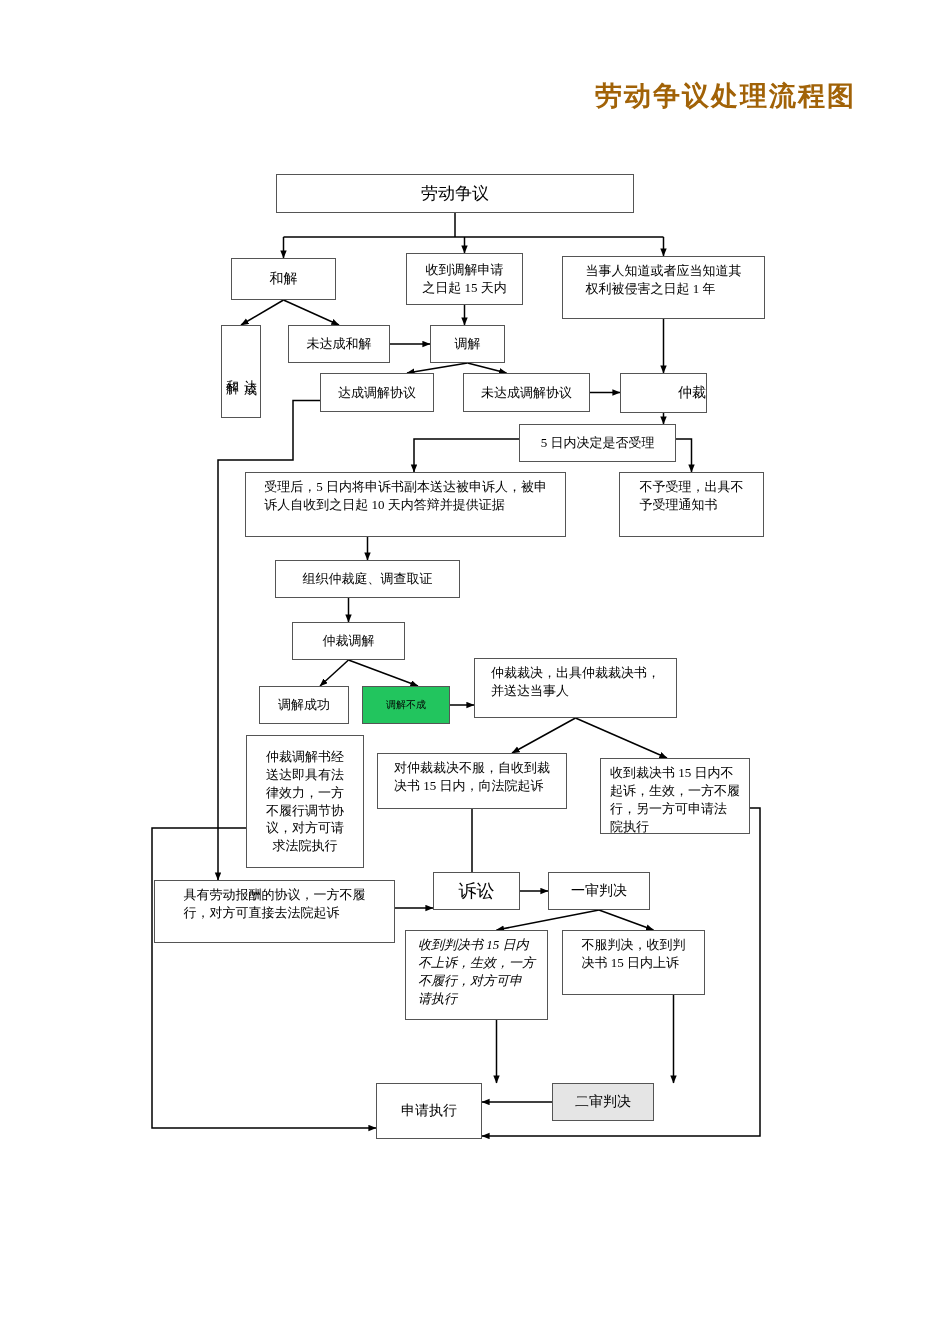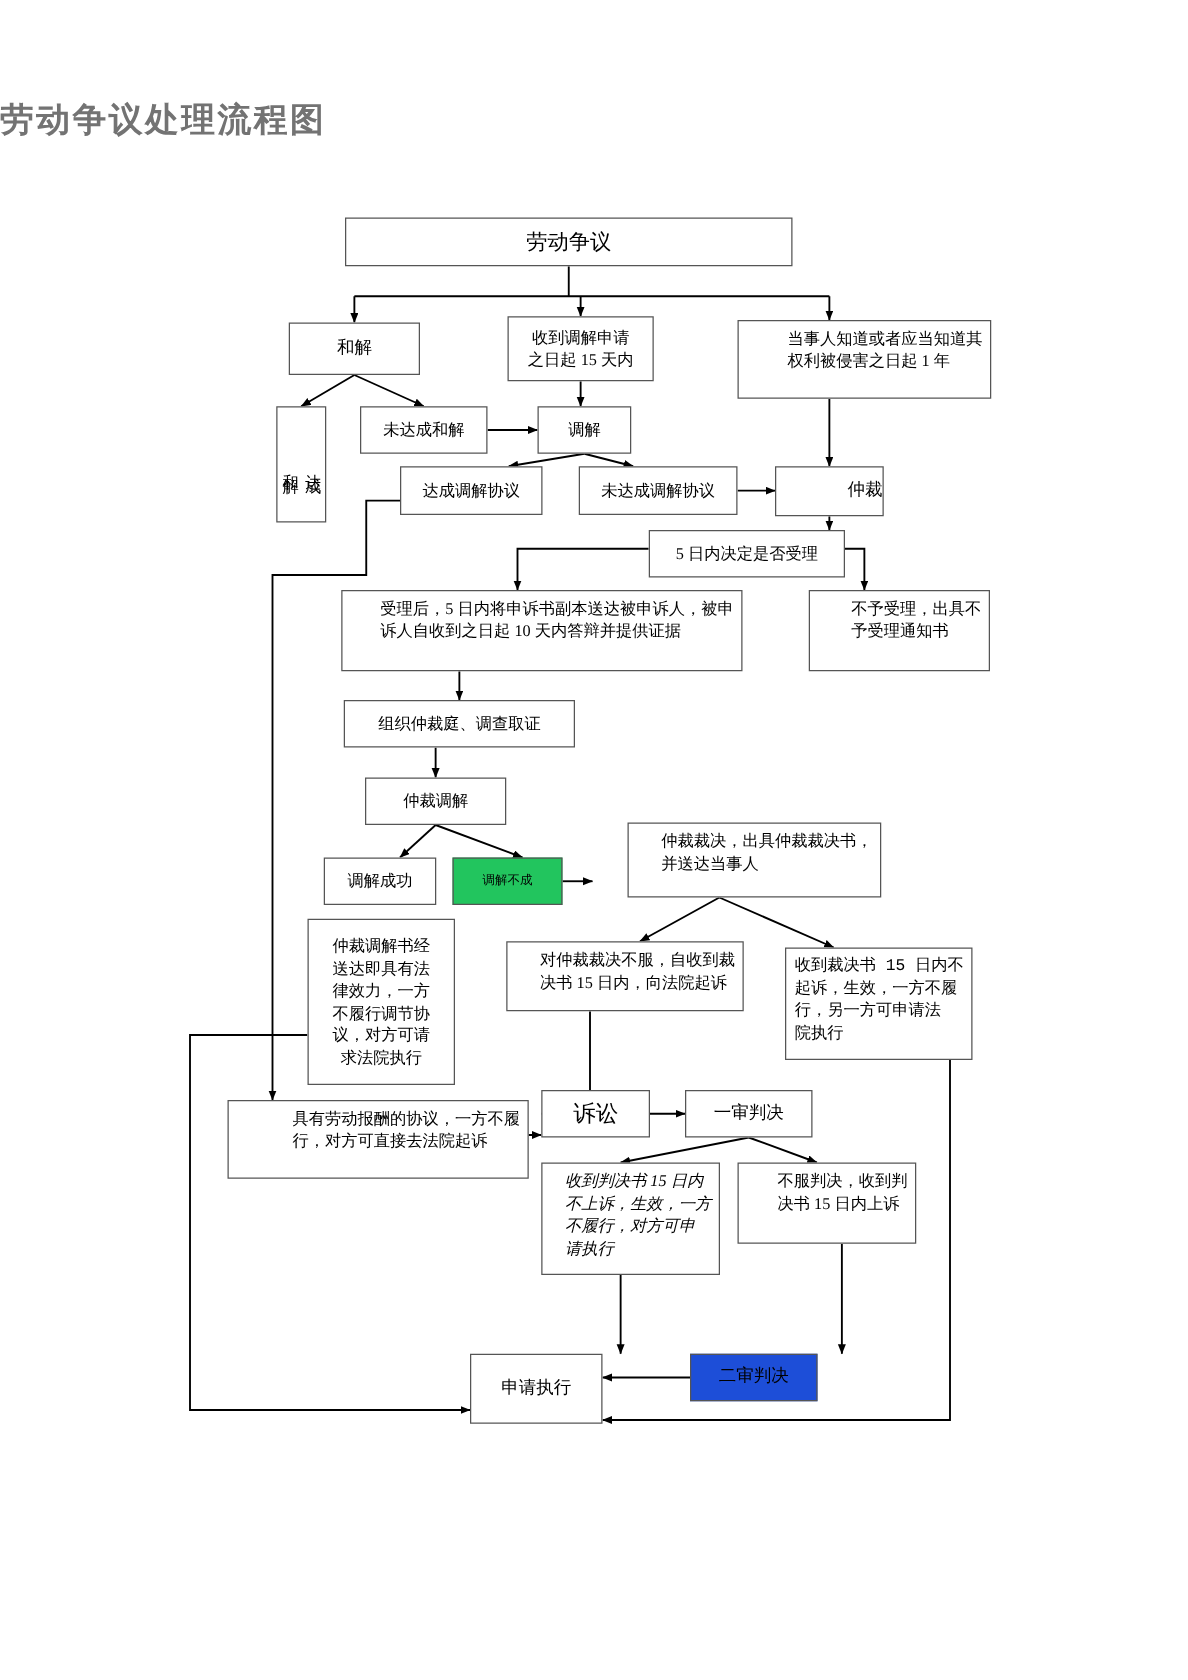--- a/index.html
+++ b/index.html
@@ -18,46 +18,46 @@
     position: absolute;
     left: 0; top: 0;
     width: 950px;
     height: 1344px;
   }
   .page-title {
     position: absolute;
     left: 0;
     top: 78px;
     width: 856px;
-    text-align: left;
+    text-align: right;
     font-family: "Liberation Serif", "DejaVu Serif", serif;
     font-size: 27px;
     font-weight: bold;
     letter-spacing: 2px;
-    color: #737373;
+    color: #a16207;
   }
   svg { display:block; }
   .conn {
     stroke: #000000;
     stroke-width: 1.5;
     fill: none;
   }
   .celltext {
     font-family: "Liberation Serif", "DejaVu Serif", serif;
     color: #000000;
     line-height: 1.38;
     display: flex;
     box-sizing: border-box;
   }
   .node {
     position: absolute;
     box-sizing: border-box;
   }
   .al-center { justify-content: center; align-items: center; text-align: center; }
-  .al-lefttop{ justify-content: flex-end; align-items: flex-start; text-align: left; margin-left: 28px; }
+  .al-lefttop{ justify-content: center; align-items: flex-start; text-align: left; }
   .vertical-text {
     writing-mode: vertical-rl;
     text-orientation: upright;
     letter-spacing: 3px;
   }
 </style>
 </head>
 <body>
 
 <div id="chart-root">
@@ -174,21 +174,21 @@
 送达即具有法
 律效力，一方
 不履行调节协
 议，对方可请
 求法院执行</span>
       </div>
       <div class="node celltext al-lefttop" style="left: 377px; top: 753px; width: 190px; height: 56px; border: 1.4px solid rgb(85, 85, 85); background: rgb(255, 255, 255); font-size: 13px; padding: 5px 6px;">
         <span style="white-space: pre-line;">对仲裁裁决不服，自收到裁
 决书 15 日内，向法院起诉</span>
       </div>
-      <div class="node celltext al-lefttop" style="left: 600px; top: 758px; width: 150px; height: 90px; border: 1.4px solid rgb(85, 85, 85); background: rgb(255, 255, 255); font-size: 13px; padding: 5px 6px; font-family: Liberation Mono, monospace;">
+      <div class="node celltext al-lefttop" style="left: 600px; top: 758px; width: 150px; height: 76px; border: 1.4px solid rgb(85, 85, 85); background: rgb(255, 255, 255); font-size: 13px; padding: 5px 6px;">
         <span style="white-space: pre-line;">收到裁决书 15 日内不
 起诉，生效，一方不履
 行，另一方可申请法
 院执行</span>
       </div>
       <div class="node celltext al-lefttop" style="left: 154px; top: 880px; width: 241px; height: 63px; border: 1.4px solid rgb(85, 85, 85); background: rgb(255, 255, 255); font-size: 13px; padding: 5px 6px;">
         <span style="white-space: pre-line;">具有劳动报酬的协议，一方不履
 行，对方可直接去法院起诉</span>
       </div>
       <div class="node celltext al-center" style="left: 433px; top: 872px; width: 87px; height: 38px; border: 1.4px solid rgb(85, 85, 85); background: rgb(255, 255, 255); font-size: 18px;">
@@ -200,20 +200,20 @@
       <div class="node celltext al-lefttop" style="left: 405px; top: 930px; width: 143px; height: 90px; border: 1.4px solid rgb(85, 85, 85); background: rgb(255, 255, 255); font-size: 13px; padding: 5px 6px;">
         <span style="white-space: pre-line; font-style: italic;">收到判决书 15 日内
 不上诉，生效，一方
 不履行，对方可申
 请执行</span>
       </div>
       <div class="node celltext al-lefttop" style="left: 562px; top: 930px; width: 143px; height: 65px; border: 1.4px solid rgb(85, 85, 85); background: rgb(255, 255, 255); font-size: 13px; padding: 5px 6px;">
         <span style="white-space: pre-line;">不服判决，收到判
 决书 15 日内上诉</span>
       </div>
-      <div class="node celltext al-center" style="left: 552px; top: 1083px; width: 102px; height: 38px; border: 1.4px solid rgb(85, 85, 85); background: #1d4ed8; font-size: 14px;">
+      <div class="node celltext al-center" style="left: 552px; top: 1083px; width: 102px; height: 38px; border: 1.4px solid rgb(85, 85, 85); background: #e5e5e5; font-size: 14px;">
         <span style="white-space: pre-line;">二审判决</span>
       </div>
       <div class="node celltext al-center" style="left: 376px; top: 1083px; width: 106px; height: 56px; border: 1.4px solid rgb(85, 85, 85); background: rgb(255, 255, 255); font-size: 14px;">
         <span style="white-space: pre-line;">申请执行</span>
       </div>
     </div>
 </div>
 
 </body></html>

